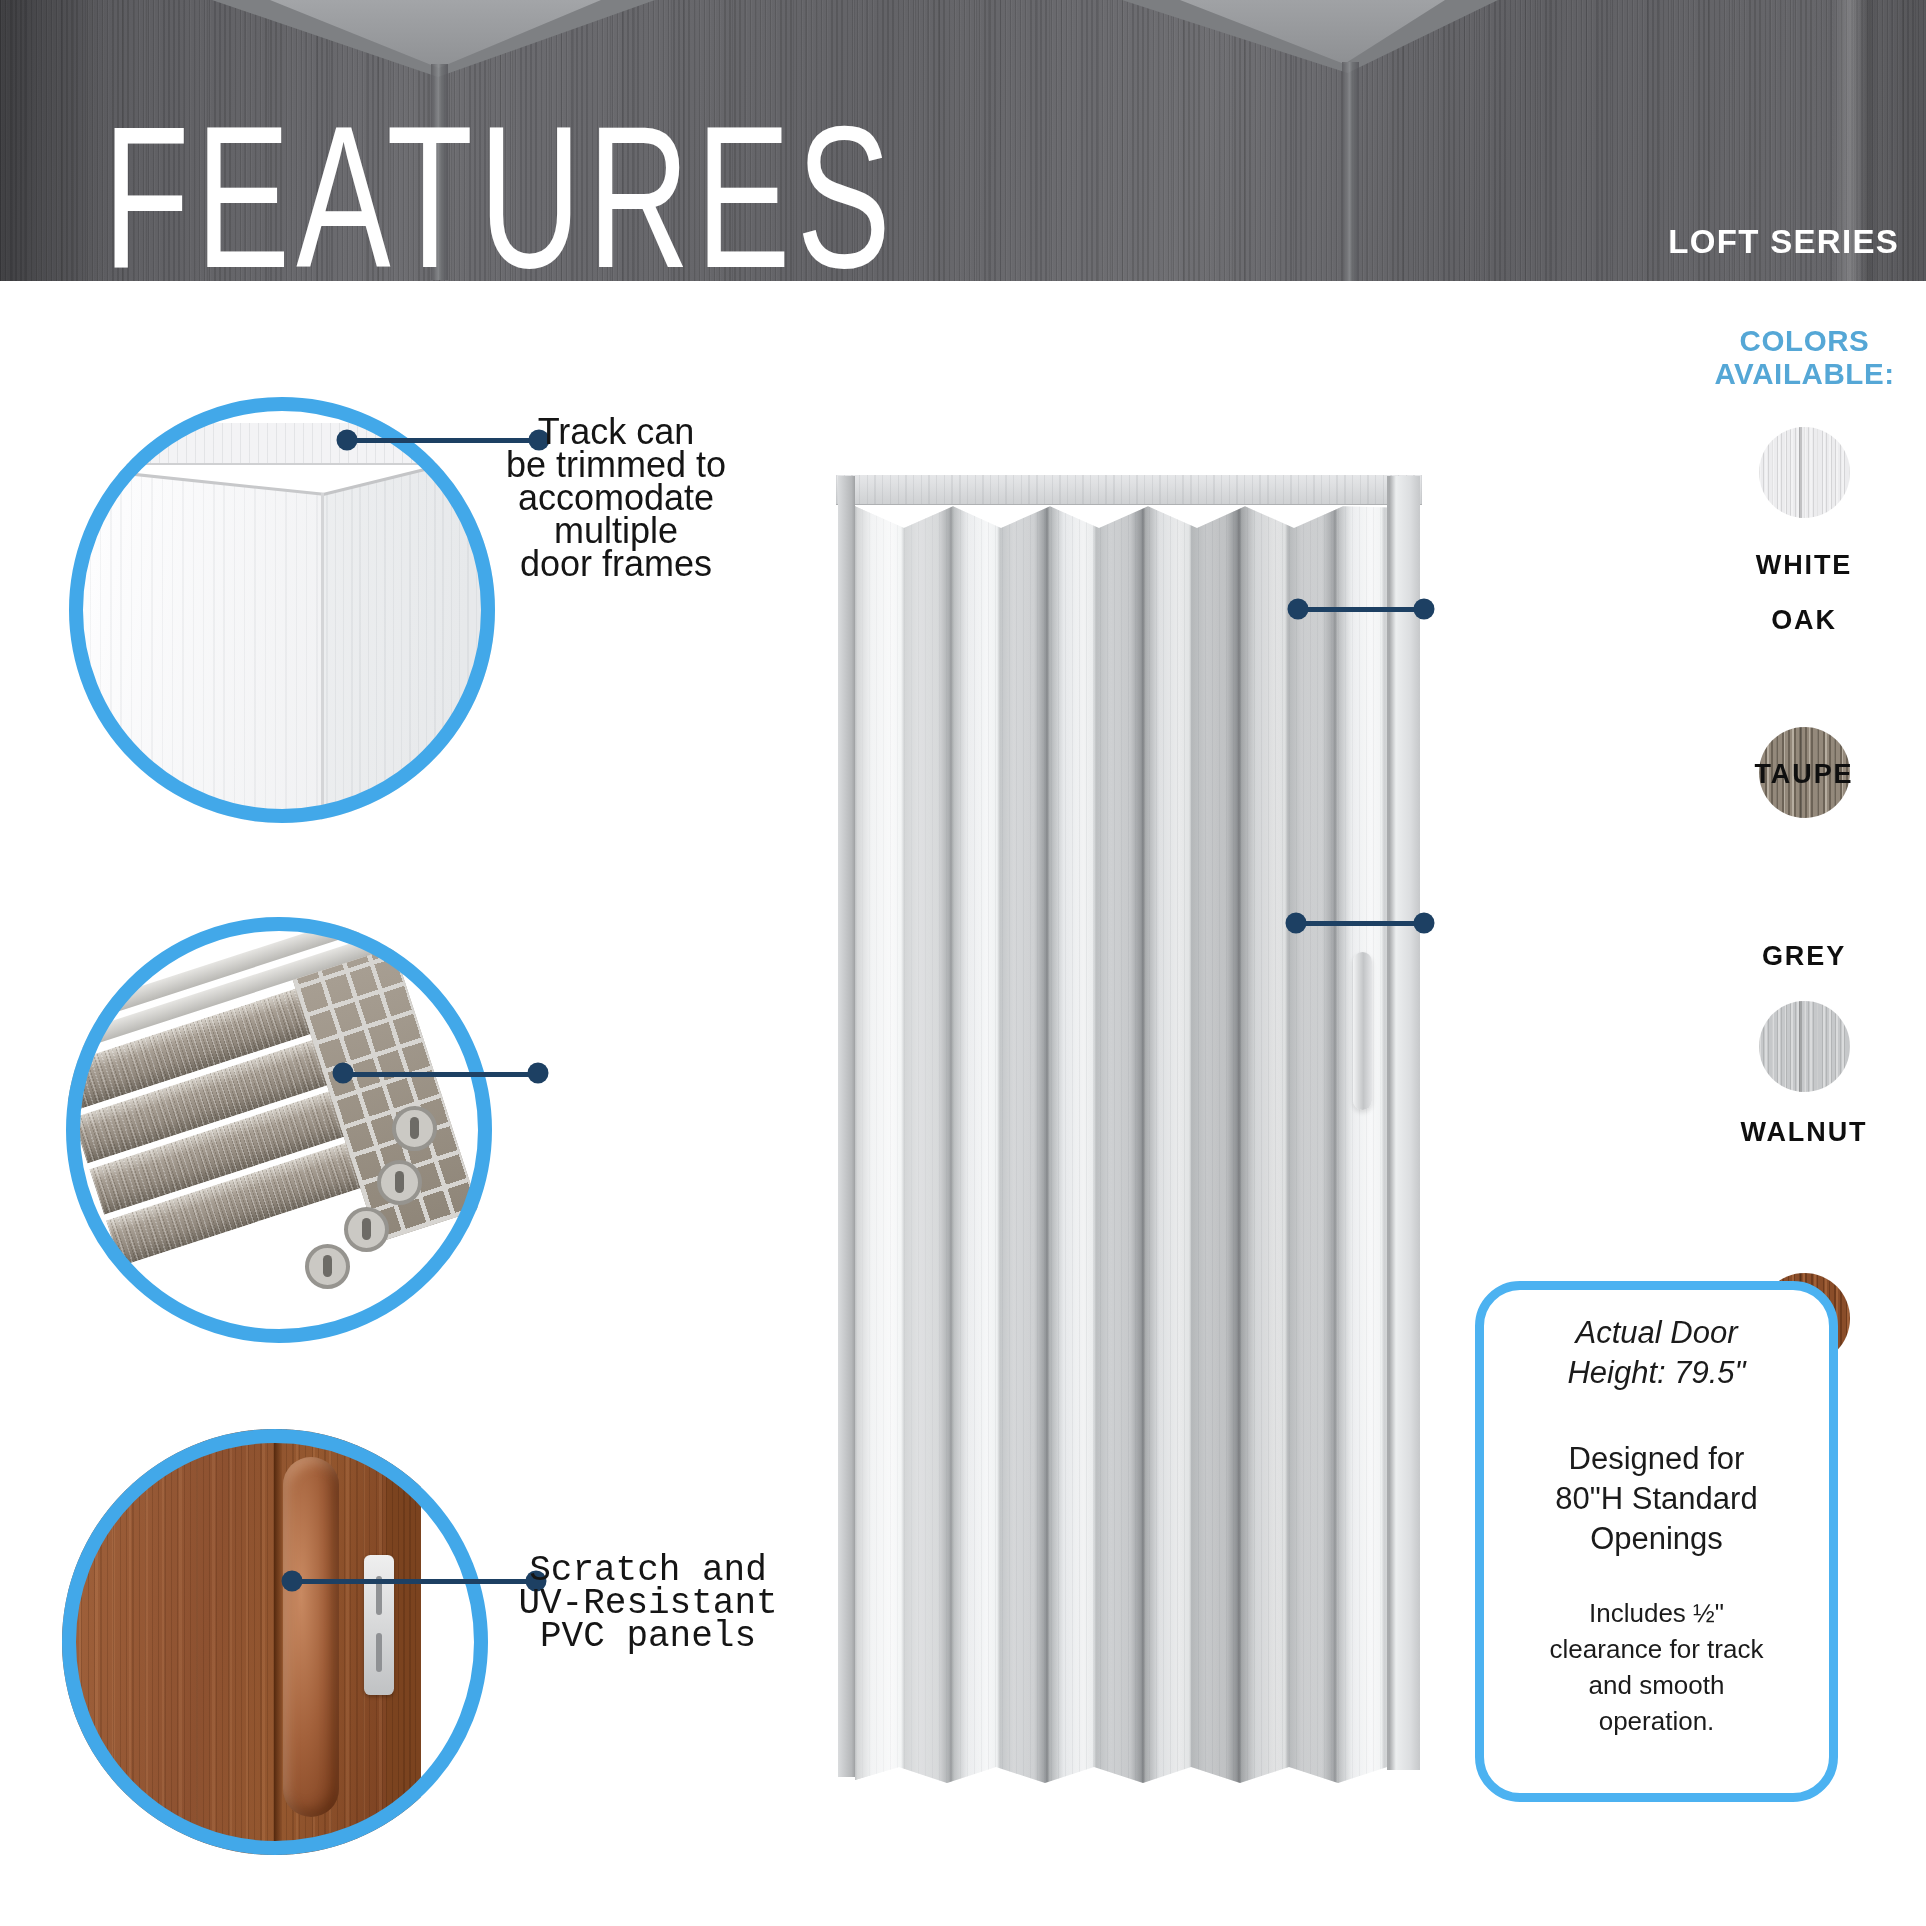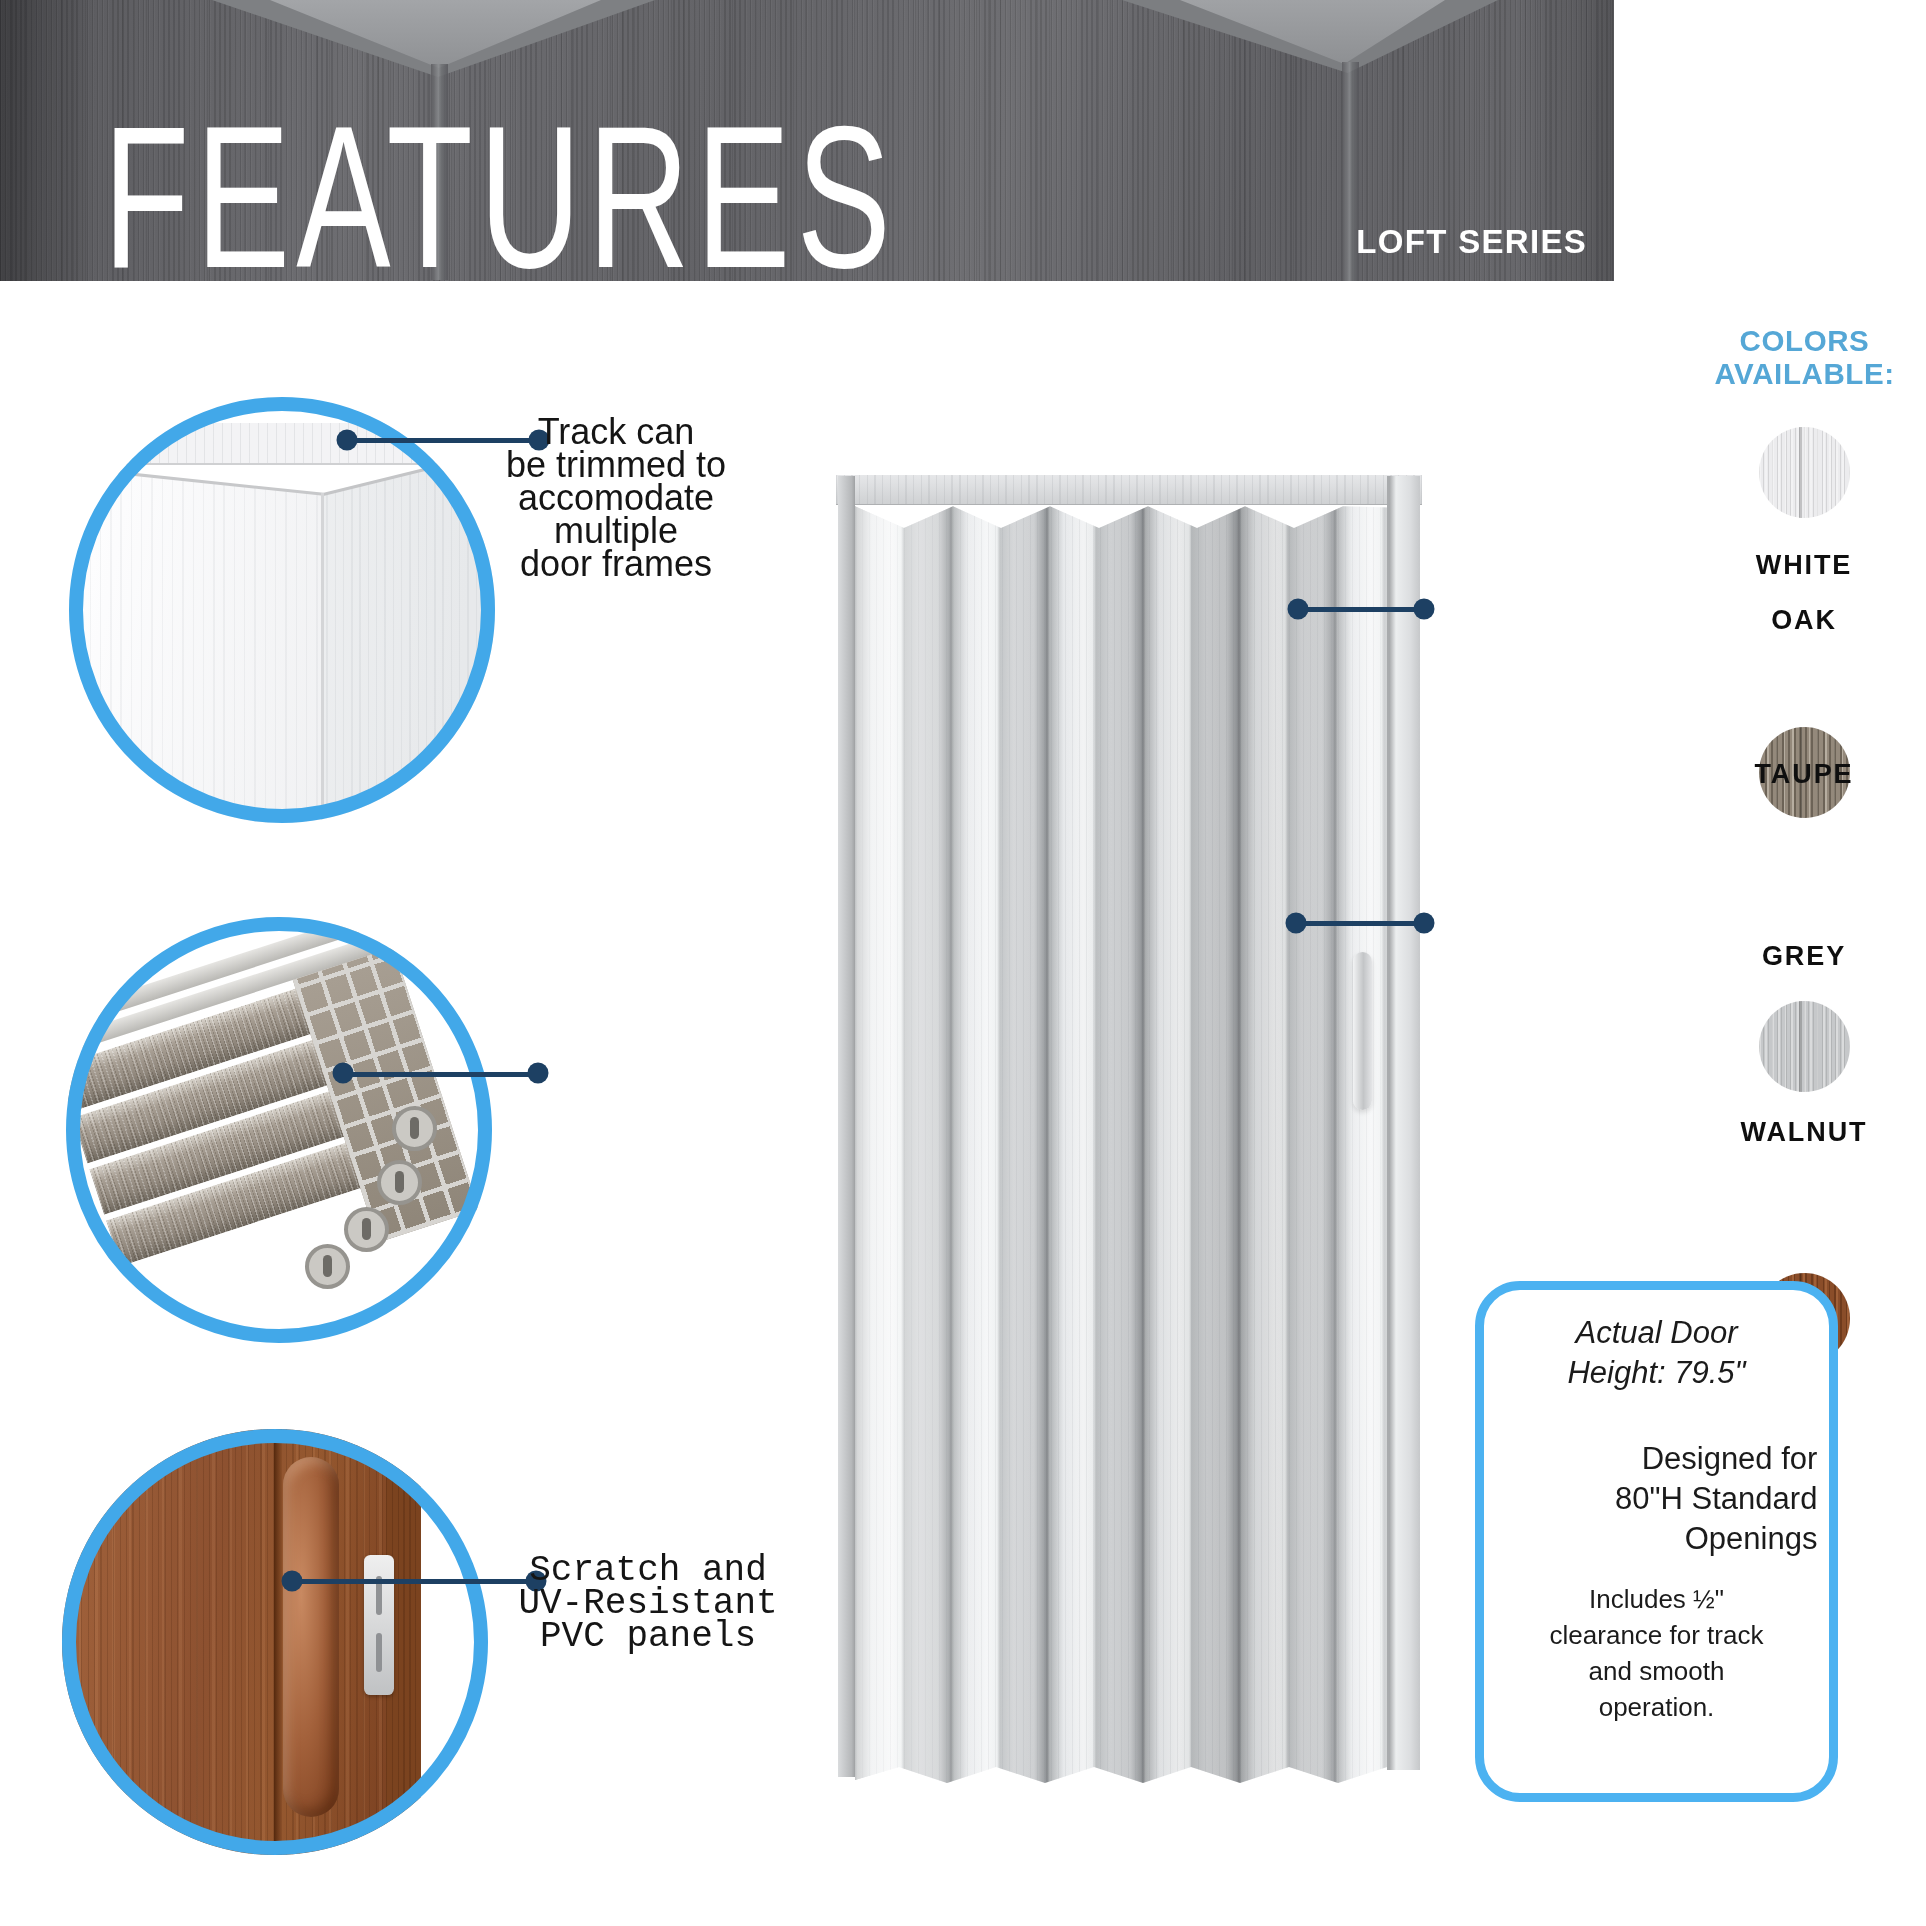--- a/index.html
+++ b/index.html
@@ -1,20 +1,20 @@
 <!DOCTYPE html>
 <html style="font-size:10.3px"><head>
 <meta charset="utf-8">
 <style>
   html,body{margin:0;padding:0;background:#fff;}
   .canvas{position:relative;width:1926px;height:1926px;background:#ffffff;overflow:hidden;
           font-family:"Liberation Sans",sans-serif;color:#151515;}
 
   
-  .banner{position:absolute;left:0;top:0;width:1614px;height:281px;overflow:hidden;
+  .banner{position:absolute;left:0;top:0;width:1926px;height:281px;overflow:hidden;
     background:
       repeating-linear-gradient(90deg, rgba(0,0,0,0.12) 0 1.3px, rgba(255,255,255,0.03) 1.3px 1.9px, rgba(0,0,0,0) 1.9px 5.1px),
       repeating-linear-gradient(90deg, rgba(0,0,0,0.08) 0 0.6px, rgba(0,0,0,0) 0.6px 12.2px),
       linear-gradient(100deg,#57575b 0%,#6d6d71 22%,#636367 45%,#6f6f73 62%,#606064 78%,#6a6a6e 100%);}
   .banner-vignette{position:absolute;inset:0;background:linear-gradient(90deg,rgba(0,0,0,0.28) 0,rgba(0,0,0,0) 6%,rgba(0,0,0,0) 94%,rgba(0,0,0,0.18) 100%);}
   .wedge{position:absolute;top:0;}
   .wedge-o1{left:212px;width:443px;height:77px;clip-path:polygon(0 0,100% 0,51% 100%);background:#7e8083;}
   .wedge-i1{left:270px;width:331px;height:68px;clip-path:polygon(0 0,100% 0,51% 100%);background:linear-gradient(180deg,#a3a5a8,#8f9194);}
   .wedge-o2{left:1122px;width:376px;height:73px;clip-path:polygon(0 0,100% 0,60% 100%);background:#7c7e81;}
   .wedge-i2{left:1180px;width:265px;height:64px;clip-path:polygon(0 0,100% 0,62% 100%);background:linear-gradient(180deg,#a0a2a5,#8e9093);}
@@ -130,21 +130,21 @@
   .sw-label{position:absolute;left:1695px;width:218px;text-align:center;font-weight:bold;
      font-size:27px;line-height:35px;letter-spacing:1.9px;color:#0f0f0f;}
   .sw-label span{display:block;margin-top:20px;}
 
   
   .info-box{position:absolute;left:1475px;top:1281px;width:363px;height:521px;box-sizing:border-box;
      border:9px solid #4cb2f1;border-radius:45px;background:#ffffff;text-align:center;color:#1b1b1b;}
   .info-inner{padding:23px 11.6px 0 11.6px;}
   .ib-p1,.ib-p2{font-size:31px;line-height:40px;}
   .ib-p1{margin-bottom:46px;font-style:italic;}
-  .ib-p2{margin-bottom:22px;text-align:right;}
+  .ib-p2{margin-bottom:36px;}
   .ib-p3{font-size:26px;line-height:36px;}
   .info-box span{display:block;}
 </style>
 </head>
 <body>
 
 <div class="canvas">
 
   <div class="banner">
     <div class="wedge wedge-o1"></div>

